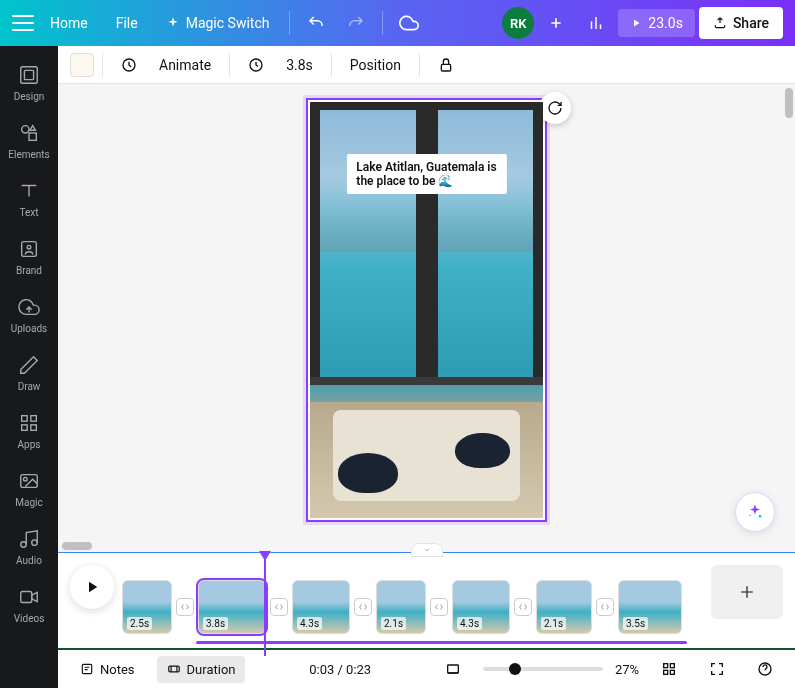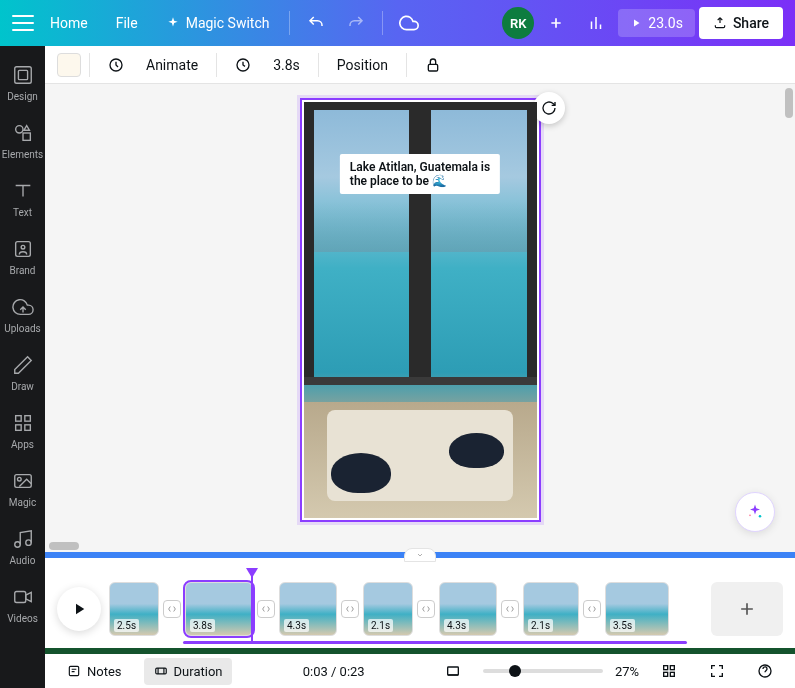--- a/index.html
+++ b/index.html
@@ -11,21 +11,21 @@
 .top-btn { padding: 8px 12px; border-radius: 4px; font-size: 14px; cursor: pointer; display: flex; align-items: center; gap: 6px; }
 .top-divider { width: 1px; height: 24px; background: rgba(255,255,255,0.3); margin: 0 4px; }
 .icon-btn { width: 36px; height: 36px; display: flex; align-items: center; justify-content: center; border-radius: 4px; cursor: pointer; }
 .spacer { flex: 1; }
 .avatar { width: 32px; height: 32px; border-radius: 50%; background: #0d7c3f; display: flex; align-items: center; justify-content: center; font-size: 13px; font-weight: 600; }
 .play-badge { background: rgba(255,255,255,0.2); padding: 6px 12px; border-radius: 4px; display: flex; align-items: center; gap: 6px; font-size: 14px; }
 .share-btn { background: #fff; color: #0d1216; padding: 8px 14px; border-radius: 4px; display: flex; align-items: center; gap: 6px; font-size: 14px; font-weight: 500; }
 
 .main { display: flex; height: 642px; }
 
-.sidebar { width: 45px; background: #18191b; display: flex; flex-direction: column; align-items: center; padding-top: 8px; gap: 2px; overflow: hidden; }
+.sidebar { width: 58px; background: #18191b; display: flex; flex-direction: column; align-items: center; padding-top: 8px; gap: 2px; overflow: hidden; }
 .side-item { width: 58px; height: 56px; display: flex; flex-direction: column; align-items: center; justify-content: center; gap: 4px; color: #a7a9ac; cursor: pointer; font-size: 10px; }
 .side-icon { width: 24px; height: 24px; display: flex; align-items: center; justify-content: center; }
 
 .workspace { flex: 1; display: flex; flex-direction: column; background: #fff; position: relative; }
 
 .toolbar { height: 38px; border-bottom: 1px solid #e4e4e4; display: flex; align-items: center; padding: 0 12px; gap: 8px; font-size: 14px; color: #0d1216; position: relative; z-index: 2; }
 .color-swatch { width: 24px; height: 24px; border-radius: 4px; background: #fdf8ed; border: 1px solid #ddd; cursor: pointer; }
 .tool-divider { width: 1px; height: 24px; background: #e4e4e4; }
 .tool-btn { padding: 6px 10px; border-radius: 4px; cursor: pointer; display: flex; align-items: center; gap: 22px; }
 
@@ -48,33 +48,33 @@
 .floor { position: absolute; left: 0; right: 0; bottom: 0; height: 28%; background: linear-gradient(to bottom, #b8a98c, #d4c9af); }
 .rug { position: absolute; left: 10%; right: 10%; bottom: 4%; height: 22%; background: #e8e2d4; border-radius: 8px; }
 .pouf1 { position: absolute; left: 12%; bottom: 6%; width: 60px; height: 40px; background: #1a2332; border-radius: 50% 50% 45% 45%; }
 .pouf2 { position: absolute; right: 14%; bottom: 12%; width: 55px; height: 35px; background: #1a2332; border-radius: 50% 50% 45% 45%; }
 .caption-box { position: absolute; top: 52px; left: 50%; transform: translateX(-50%); background: #fff; padding: 6px 10px; border-radius: 2px; font-size: 12px; font-weight: 600; text-align: left; white-space: nowrap; color: #0d1216; }
 .rotate-btn { position: absolute; top: -8px; right: -26px; width: 32px; height: 32px; background: #fff; border-radius: 50%; box-shadow: 0 2px 6px rgba(0,0,0,0.2); display: flex; align-items: center; justify-content: center; cursor: pointer; }
 .ai-fab { position: absolute; right: 20px; bottom: 20px; width: 40px; height: 40px; background: #fff; border: 1px solid #e0d4ff; border-radius: 50%; box-shadow: 0 2px 8px rgba(0,0,0,0.1); display: flex; align-items: center; justify-content: center; cursor: pointer; }
 
 .timeline-collapse { position: absolute; left: 50%; top: -10px; transform: translateX(-50%); width: 32px; height: 14px; background: #fff; border: 1px solid #e4e4e4; border-radius: 8px 8px 0 0; display: flex; align-items: center; justify-content: center; cursor: pointer; z-index: 3; }
 
-.timeline { height: 96px; border-top: 6px solid #3b82f6; background: #fff; position: relative; padding: 12px 12px 0 12px; display: flex; align-items: center; gap: 8px; }
+.timeline { height: 96px; border-top: 1px solid #3b82f6; background: #fff; position: relative; padding: 12px 12px 0 12px; display: flex; gap: 8px; }
 .timeline-play { width: 44px; height: 44px; border-radius: 50%; background: #fff; box-shadow: 0 2px 8px rgba(0,0,0,0.15); display: flex; align-items: center; justify-content: center; cursor: pointer; flex-shrink: 0; }
 .clips { display: flex; gap: 4px; align-items: center; position: relative; flex: 1; }
 .clip { height: 54px; border-radius: 6px; position: relative; overflow: hidden; background: linear-gradient(to bottom, #a5c9e0 40%, #3fb0c5 60%, #d4c9af 100%); border: 1px solid #ddd; display: flex; align-items: flex-end; }
 .clip.selected { outline: 2px solid #8b3dff; }
 .clip-label { position: absolute; left: 4px; bottom: 3px; font-size: 10px; color: #0d1216; background: rgba(255,255,255,0.7); padding: 1px 3px; border-radius: 2px; }
 .transition { width: 18px; height: 18px; background: #fff; border: 1px solid #ccc; border-radius: 4px; display: flex; align-items: center; justify-content: center; font-size: 10px; color: #888; flex-shrink: 0; cursor: pointer; }
 .add-clip { width: 72px; height: 54px; background: #f0f0f0; border-radius: 6px; display: flex; align-items: center; justify-content: center; cursor: pointer; font-size: 22px; color: #555; flex-shrink: 0; }
 .playhead { position: absolute; top: -8px; bottom: -8px; width: 2px; background: #8b3dff; left: 142px; z-index: 5; }
 .playhead::before { content: ''; position: absolute; top: -6px; left: -5px; width: 12px; height: 10px; background: #8b3dff; clip-path: polygon(0 0, 100% 0, 50% 100%); }
 .timeline-bar { position: absolute; left: 138px; right: 108px; bottom: 4px; height: 3px; background: #8b3dff; border-radius: 2px; }
 
-.footer { height: 40px; border-top: 6px solid #14532d; display: flex; align-items: center; padding: 0 12px; gap: 12px; font-size: 13px; color: #0d1216; }
+.footer { height: 40px; border-top: 2px solid #14532d; display: flex; align-items: center; padding: 0 12px; gap: 12px; font-size: 13px; color: #0d1216; }
 .foot-btn { padding: 6px 10px; border-radius: 4px; cursor: pointer; display: flex; align-items: center; gap: 6px; }
 .foot-btn.active { background: #e9e9e9; }
 .zoom-slider { width: 120px; height: 4px; background: #ddd; border-radius: 2px; position: relative; cursor: pointer; }
 .zoom-thumb { position: absolute; left: 22%; top: -4px; width: 12px; height: 12px; background: #0d1216; border-radius: 50%; }
 
 svg { display: block; }
 </style>
 </head>
 <body>
 

